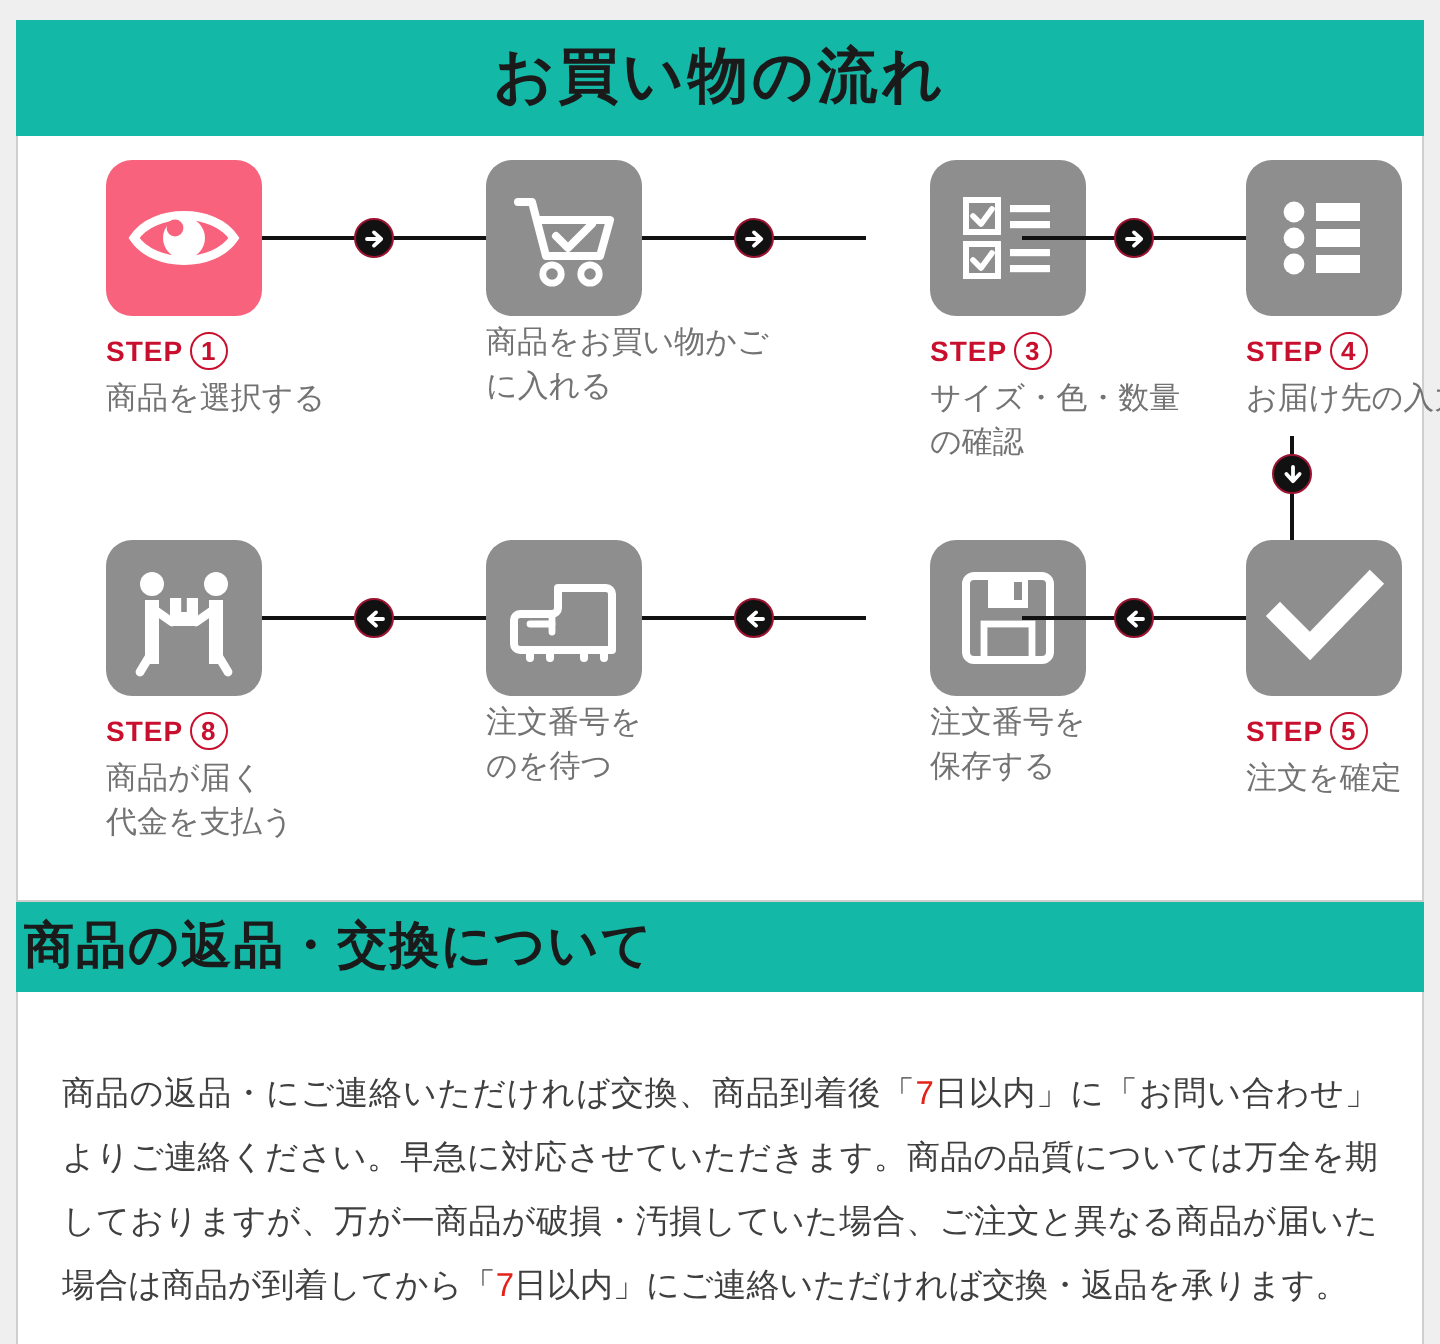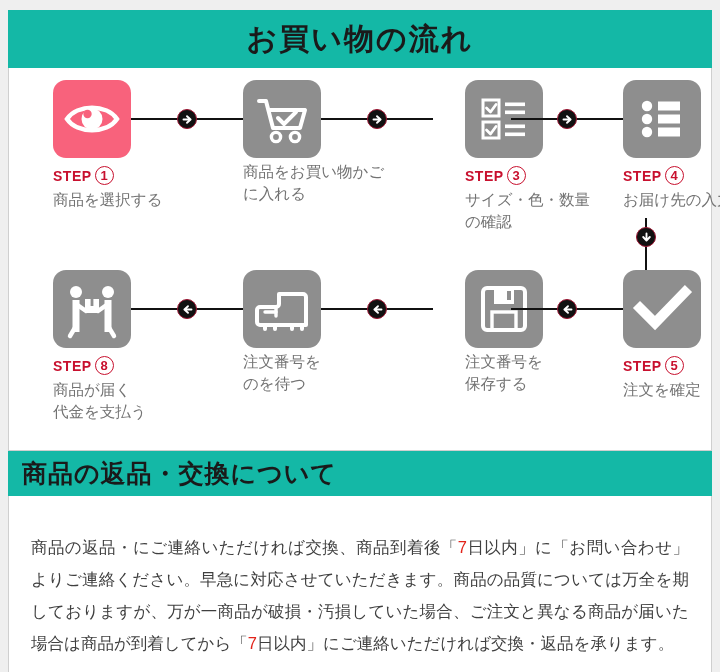--- a/index.html
+++ b/index.html
@@ -34,21 +34,21 @@
     font-family: "Liberation Serif", "DejaVu Serif", serif;
     font-size: 30px;
     font-weight: 700;
     color: #1a1a1a;
     letter-spacing: 2px;
   }
   .bar-title-left {
     height: 45px;
     line-height: 45px;
     text-align: left;
-    padding-left: 14px;
+    padding-left: 4px;
     font-family: "Liberation Serif", "DejaVu Serif", serif;
     font-size: 25px;
     font-weight: 700;
     color: #1a1a1a;
     letter-spacing: 1px;
   }
 
   
   .panel {
     background: #ffffff;

